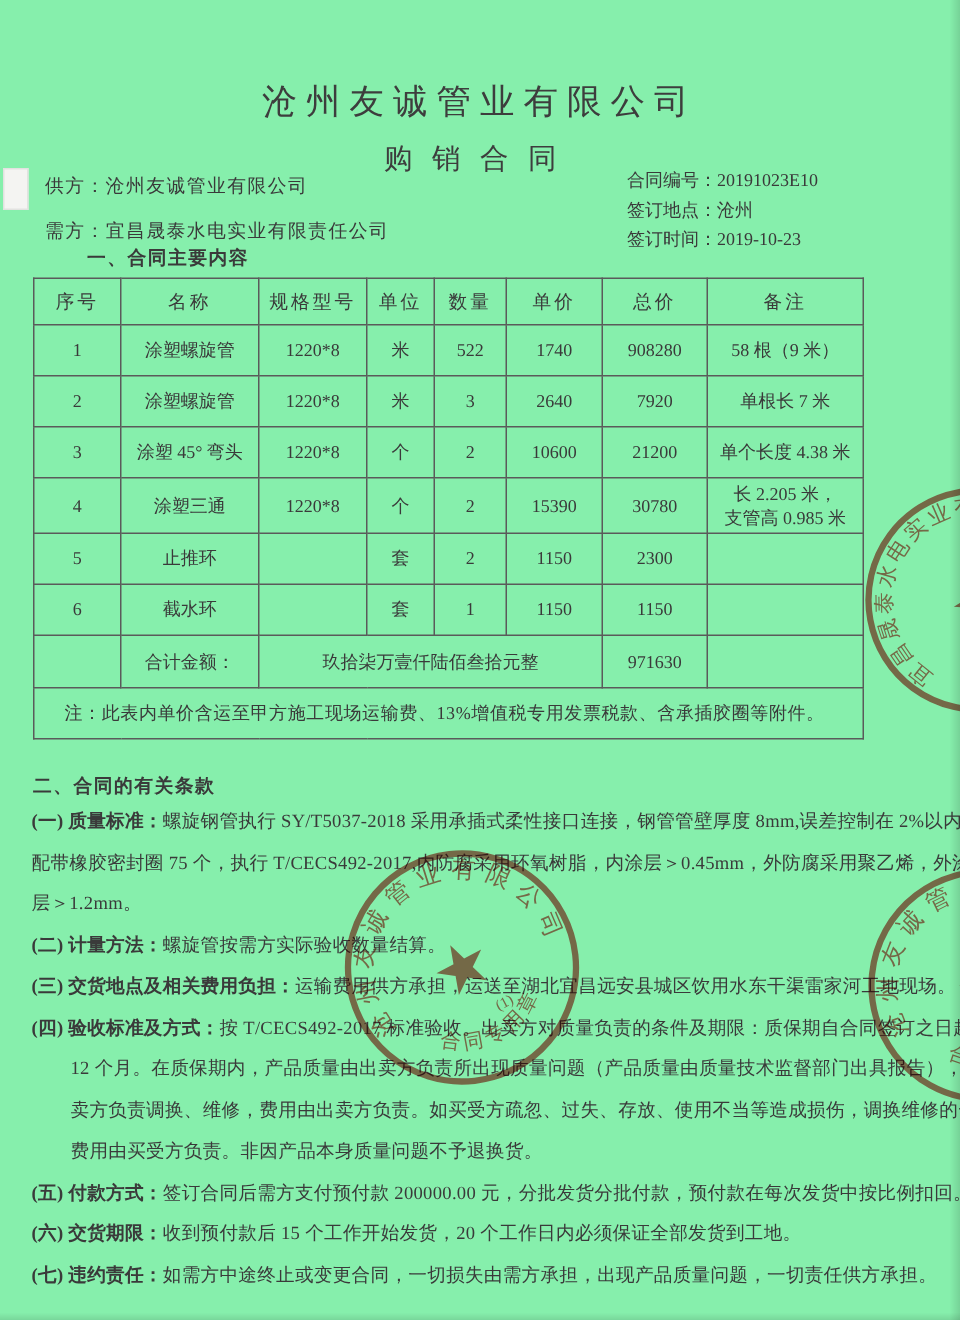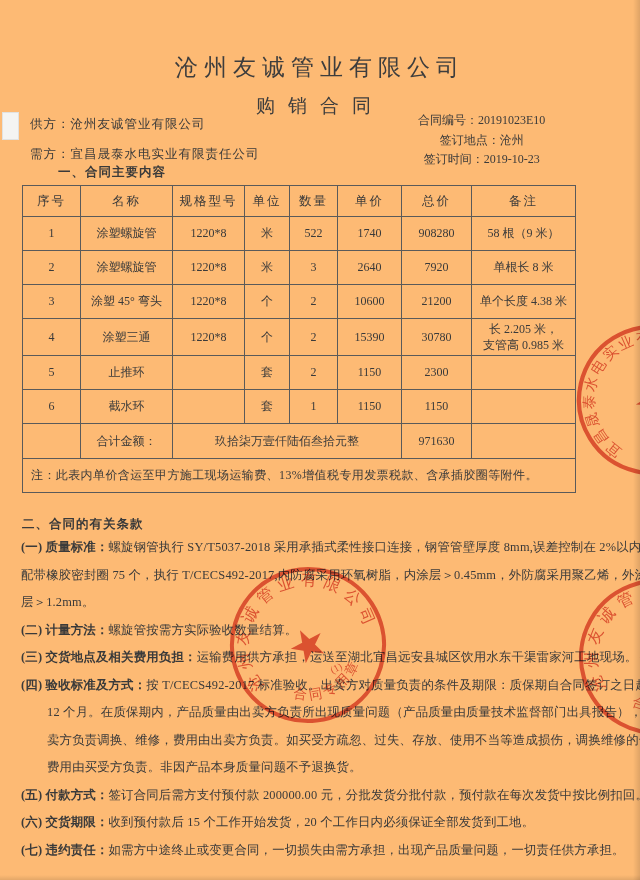--- a/index.html
+++ b/index.html
@@ -1,51 +1,51 @@
 <!DOCTYPE html>
 <html><head>
 <meta charset="utf-8">
 <style>
   html,body{margin:0;padding:0;background:#ededeb;}
   .page{
     position:relative; width:640px; height:880px; margin:0 auto;
-    background:#fdba74; overflow:hidden;
+    background:#86efac; overflow:hidden;
     font-family:"Liberation Serif","DejaVu Serif",serif;
     color:#3a3a3a;
   }
   .edge-right{position:absolute;top:0;right:0;width:7px;height:100%;
     background:linear-gradient(to right,rgba(0,0,0,0),rgba(0,0,0,0.12));}
   .edge-bottom{position:absolute;bottom:0;left:0;width:100%;height:5px;
     background:linear-gradient(to bottom,rgba(0,0,0,0),rgba(0,0,0,0.10));}
   .scan-artifact{position:absolute;left:2px;top:112px;width:15px;height:26px;
     border:1px solid #e2e2e0;background:#f4f4f2;}
 
   .doc-title{position:absolute;top:52px;left:0;width:100%;text-align:center;
     font-size:23px;letter-spacing:6px;color:#3d3d3d;}
   .doc-subtitle{position:absolute;top:93px;left:0;width:100%;text-align:center;
     font-size:19px;letter-spacing:13px;color:#3d3d3d;}
 
   .party{position:absolute;left:30px;font-size:12.5px;letter-spacing:1px;}
   .party-supplier{top:116px;}
   .party-buyer{top:146px;}
   .meta{position:absolute;left:418px;top:111px;font-size:12px;line-height:19.5px;}
-  .meta .row{white-space:nowrap;text-align:center;}
+  .meta .row{white-space:nowrap;}
 
   .sec1-heading{position:absolute;left:22px;top:164px;font-size:12.5px;font-weight:bold;letter-spacing:1px;margin-left:36px;}
 
   table.items{position:absolute;left:22px;top:185px;width:553px;
     border-collapse:collapse;table-layout:fixed;font-size:12px;}
   table.items td,table.items th{border:1px solid #5a5a5a;text-align:center;
     vertical-align:middle;padding:1px 2px;font-weight:normal;color:#3a3a3a;
     overflow:hidden;}
   table.items th{height:28px;font-size:12.5px;letter-spacing:2px;}
   tr.r{height:34px;}
   tr.r4{height:37px;}
   tr.total-row{height:35px;}
-  tr.note-row td{height:31px;text-align:left;padding-left:8px;letter-spacing:0.4px;margin-top:43px;}
+  tr.note-row td{height:31px;text-align:left;padding-left:20px;letter-spacing:0.4px;margin-top:43px;}
   .remark2line{line-height:1.35;font-size:12px;}
 
   .attachment-line{position:absolute;left:22px;top:492px;font-size:12.5px;letter-spacing:0.8px;}
   .sec2-heading{position:absolute;left:22px;top:516px;font-size:12.5px;font-weight:bold;letter-spacing:1px;text-align:right;}
 
   .terms{position:absolute;left:21px;top:534px;width:600px;font-size:12.4px;}
   .terms .tline{line-height:27.5px;white-space:nowrap;letter-spacing:0.2px;}
   .terms .tline.indent{padding-left:26px;}
   .terms .pre{font-weight:bold;}
 
@@ -109,21 +109,21 @@
       <td>58 根（9 米）</td>
     </tr>
     <tr class="r">
       <td>2</td>
       <td>涂塑螺旋管</td>
       <td>1220*8</td>
       <td>米</td>
       <td>3</td>
       <td>2640</td>
       <td>7920</td>
-      <td>单根长 8 米</td>
+      <td>单根长 7 米</td>
     </tr>
     <tr class="r">
       <td>3</td>
       <td>涂塑 45° 弯头</td>
       <td>1220*8</td>
       <td>个</td>
       <td>2</td>
       <td>10600</td>
       <td>21200</td>
       <td>单个长度 4.38 米</td>

